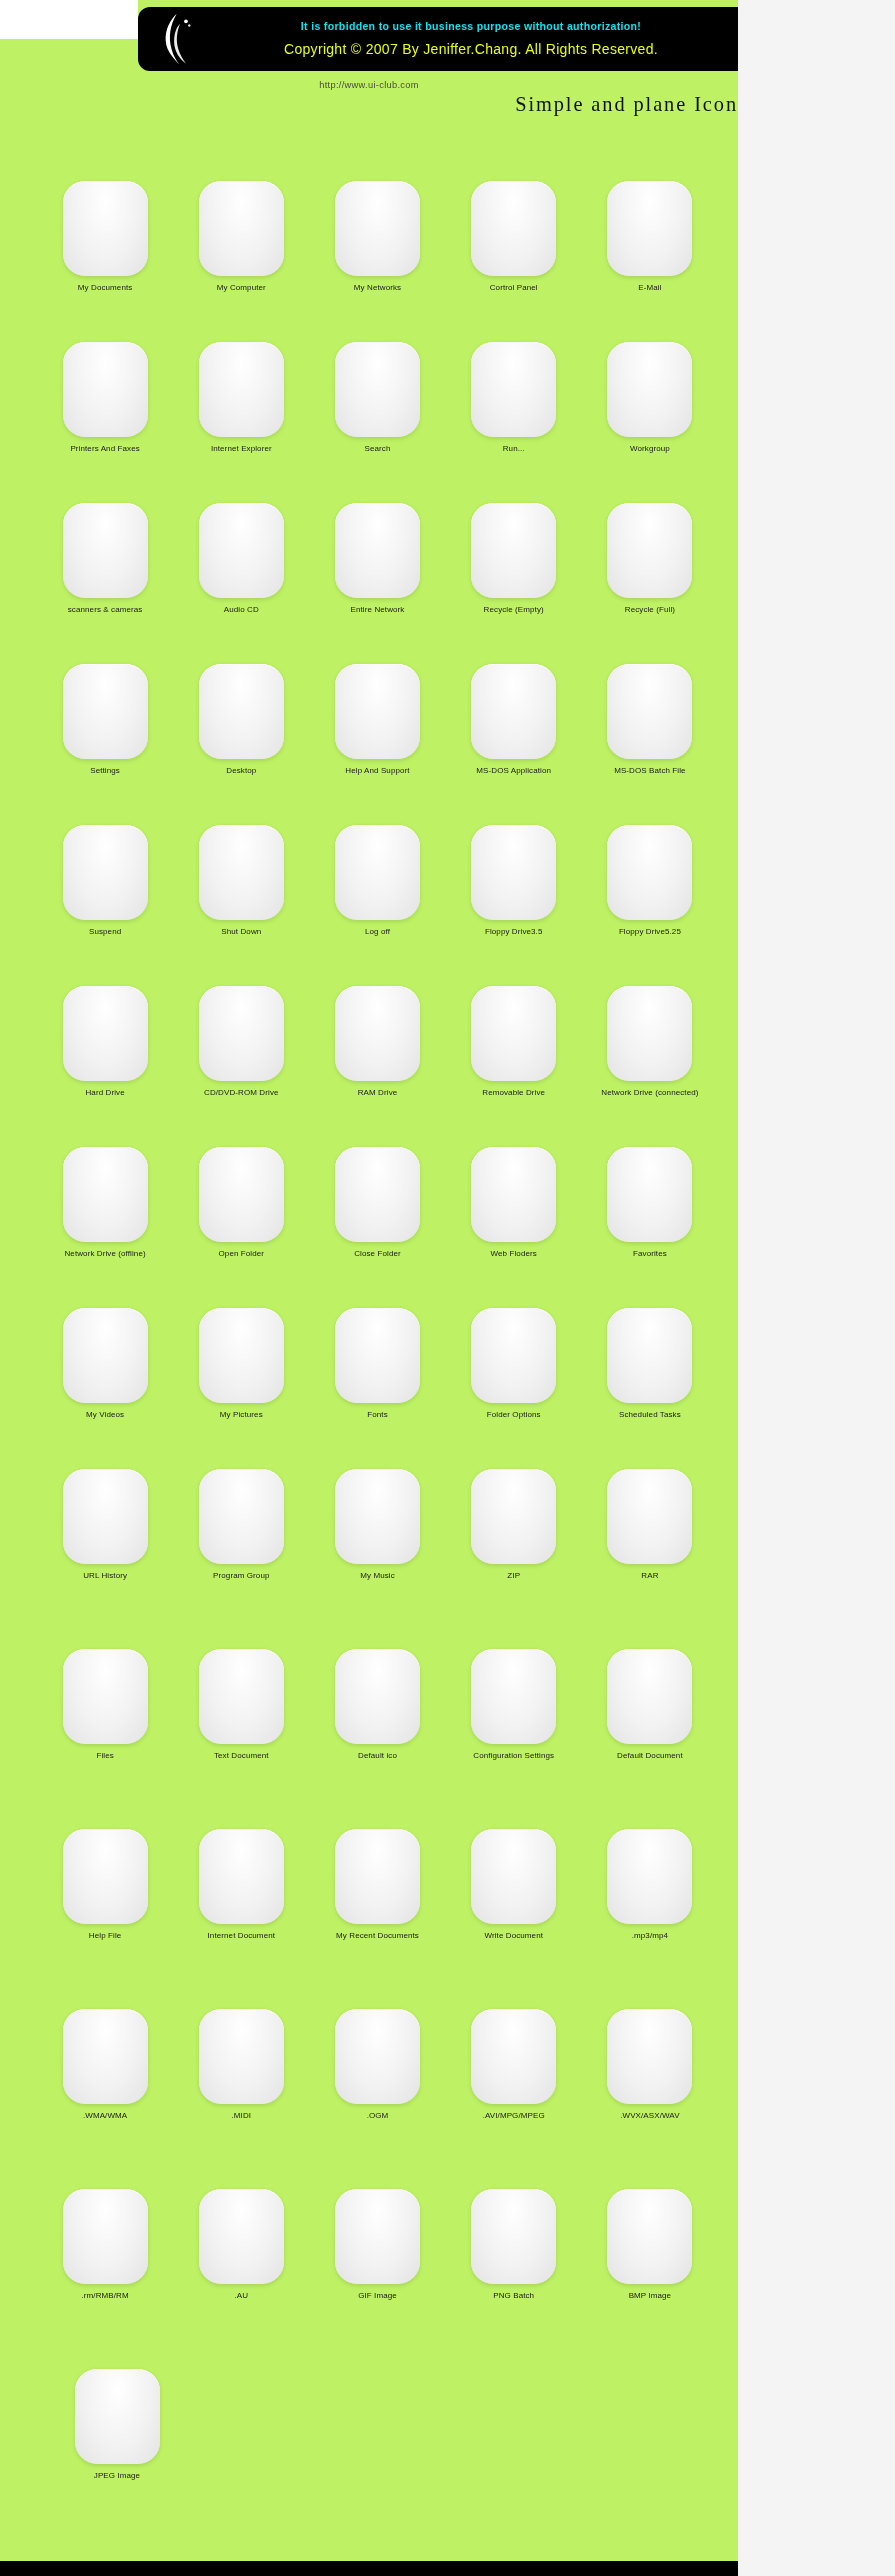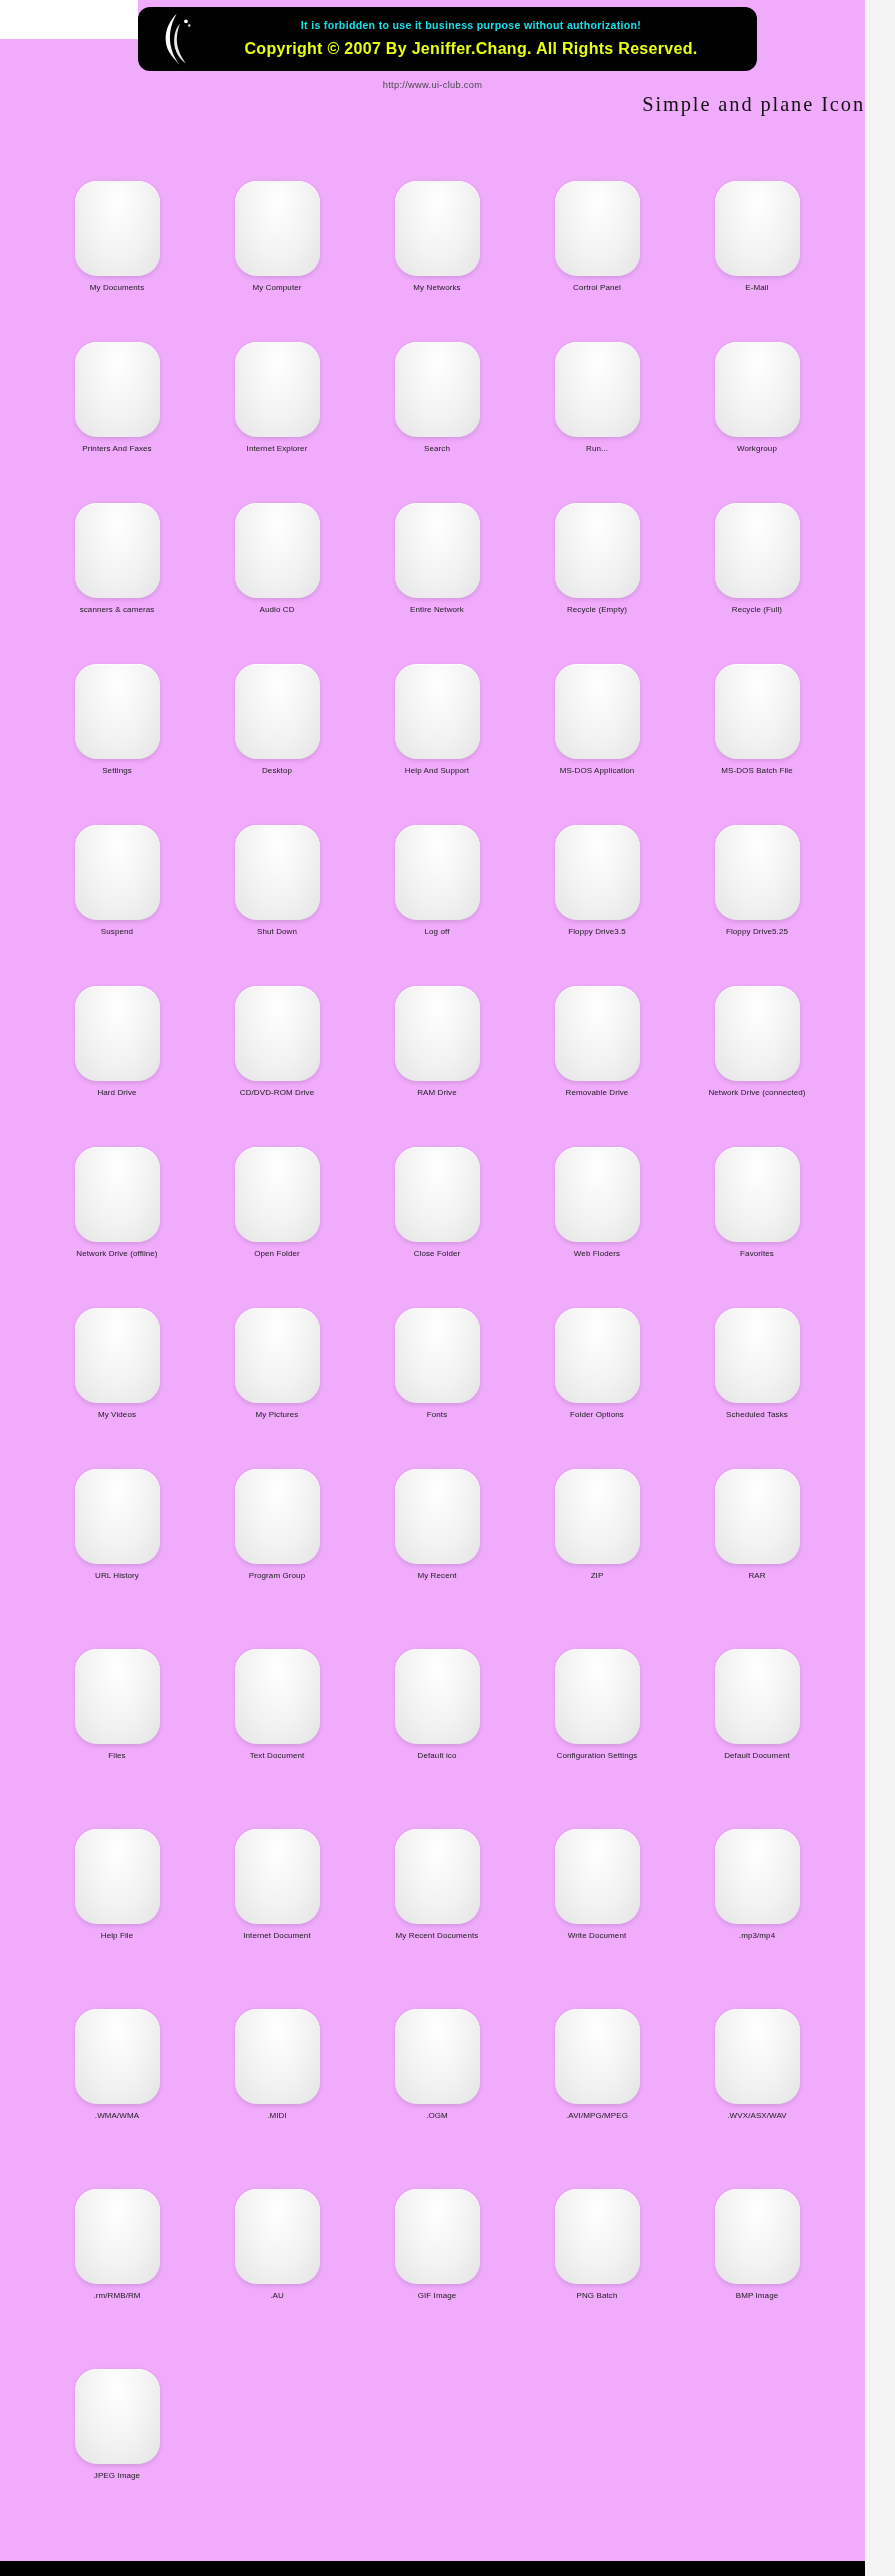--- a/index.html
+++ b/index.html
@@ -4,41 +4,41 @@
 <title>Simple and plane Icon</title>
 <style>
   * { box-sizing: border-box; }
   html, body { margin:0; padding:0; }
   body {
     width:895px;
     background:#f4f4f4;
     font-family:"Liberation Sans", sans-serif;
     -webkit-font-smoothing:antialiased;
   }
-  #page { position:relative; width:865px; min-height:2576px; background:#f0abfc; overflow:hidden; }
+  #page { position:relative; width:738px; min-height:2576px; background:#bef264; overflow:hidden; }
 
   
   .banner-wrap { position:relative; width:895px; height:76px; }
   .banner {
     position:absolute; left:138px; top:6.8px; width:619px; height:64px;
     background:#000; border-radius:12px;
     display:flex; align-items:center;
   }
   .banner-logo {
     width:81px; height:64px; flex:0 0 81px;
     position:relative;
   }
   .banner-logo svg { position:absolute; left:20.4px; top:5.1px; }
   .banner-text { flex:1 1 auto; text-align:center; padding-right:34px; }
   .banner-line1 {
     color:#18e0e8; font-size:10.6px; font-weight:bold; letter-spacing:0.3px;
     font-family:"Liberation Sans", sans-serif; line-height:1.2; padding-bottom:7.6px;
   }
   .banner-line2 {
-    color:#e8ff12; font-size:16px; font-weight:bold; letter-spacing:0.3px;
+    color:#e8ff12; font-size:14px; font-weight:normal; letter-spacing:0.3px;
     font-family:"Liberation Sans", sans-serif; line-height:1.2;
   }
 
   
   .site-url {
     text-align:center; font-size:9.3px; color:#4a4a4a; letter-spacing:0.3px;
     font-family:"Liberation Sans", sans-serif; margin-top:4px;
   }
   .page-title {
     text-align:right; font-size:20.4px; color:#111; letter-spacing:1.9px;
@@ -1631,21 +1631,21 @@
                   <stop offset="60%" stop-color="#17b9cb"></stop>
                   <stop offset="100%" stop-color="#06707f"></stop>
  </radialGradient>
 </defs>
      <rect x="12" y="12" width="64" height="18" rx="8" fill="url(#wht)" stroke="#e5e5e5"></rect>
      <rect x="12" y="24" width="64" height="62" rx="12" fill="url(#wht)" stroke="#e2e2e2"></rect>
      <ellipse cx="44" cy="54" rx="19" ry="25" fill="url(#blk)"></ellipse>
      <path d="M40 68 q-8 0 -8 -5 q0 -5 8 -5 l0 -20 l14 -4 l0 8 l-10 3 l0 23 q0 5 -4 0 Z" fill="#2fd2e2"></path>
             </svg>
           </div>
-          <div class="cell-label">My Recent</div>
+          <div class="cell-label">My Music</div>
         </div>
         <div class="cell">
           <div class="icon-box">
             <div class="glow-plate"></div>
             <svg width="75" height="88" viewBox="0 0 88 104">
 <defs>
  <linearGradient id="cy" x1="0" y1="0" x2="0" y2="1">
    <stop offset="0%" stop-color="#b6f7ff"></stop>
                   <stop offset="45%" stop-color="#22cada"></stop>
                   <stop offset="100%" stop-color="#0b8d9d"></stop>

